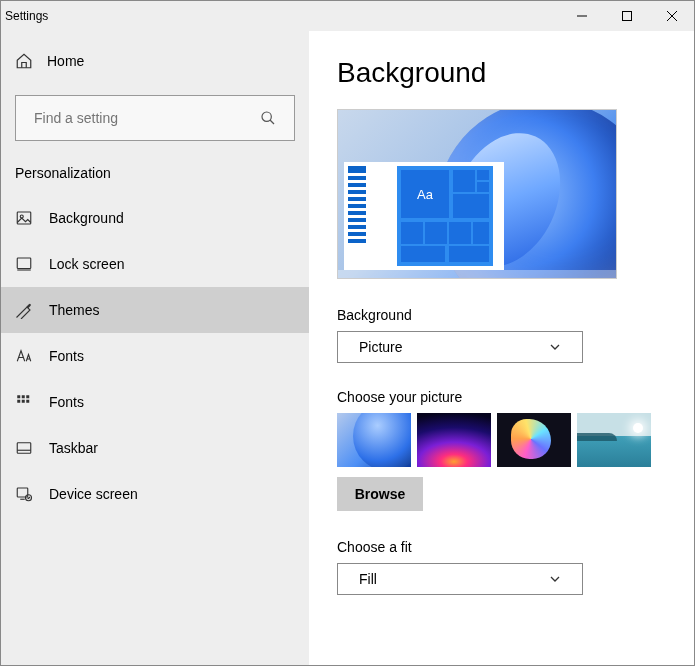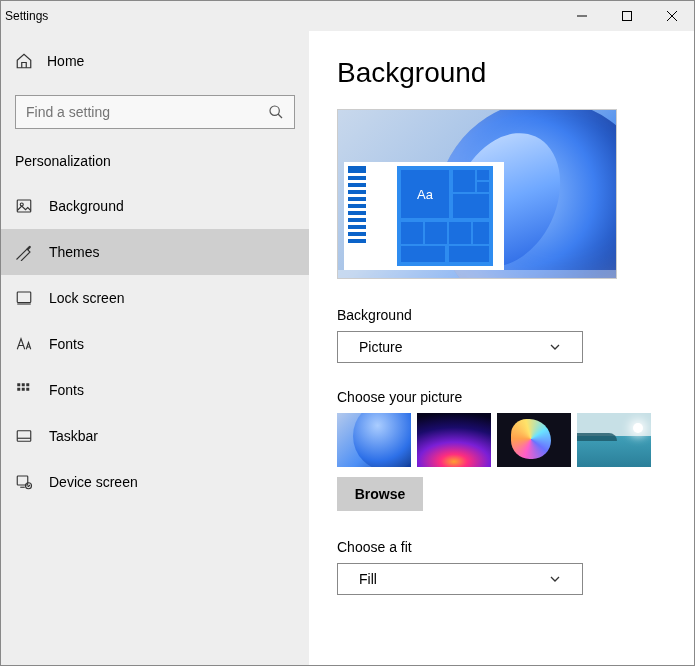--- a/index.html
+++ b/index.html
@@ -5,21 +5,21 @@
 * { margin: 0; padding: 0; box-sizing: border-box; font-family: "Segoe UI", Arial, sans-serif; }
 body { width: 695px; height: 666px; background: #fff; border: 1px solid #888; overflow: hidden; display: flex; flex-direction: column; }
 .titlebar { height: 30px; display: flex; align-items: center; padding-left: 4px; font-size: 12px; color: #000; background: #eee; }
 .titlebar .spacer { flex: 1; }
 .titlebar .wbtn { width: 45px; height: 30px; display: flex; align-items: center; justify-content: center; color: #000; }
 .titlebar .wbtn svg { width: 10px; height: 10px; }
 .content { flex: 1; display: flex; overflow: hidden; }
 .sidebar { width: 308px; background: #eee; display: flex; flex-direction: column; padding-top: 10px; }
 .home { display: flex; align-items: center; height: 40px; padding-left: 14px; gap: 14px; font-size: 14px; margin-bottom: 14px; }
 .home svg { width: 18px; height: 18px; }
-.search { margin: 0 14px 18px 14px; height: 34px; border: 1px solid #999; background: #f8f8f8; display: flex; align-items: center; padding: 0 10px; font-size: 14px; color: #666; }
+.search { margin: 0 14px 18px 14px; height: 46px; border: 1px solid #999; background: #f8f8f8; display: flex; align-items: center; padding: 0 18px; font-size: 14px; color: #666; }
 .search input { flex: 1; border: none; background: transparent; outline: none; font-size: 14px; }
 .search svg { width: 16px; height: 16px; }
 .cat { font-weight: 400; font-size: 14px; padding: 6px 14px 14px; }
 .navitem { display: flex; align-items: center; height: 46px; padding-left: 14px; gap: 16px; font-size: 14px; cursor: default; }
 .navitem.active { background: #cfcfcf; }
 .navitem svg { width: 18px; height: 18px; flex-shrink: 0; }
 .main { flex: 1; background: #fff; padding: 26px 30px 0 28px; overflow-y: auto; }
 h1 { font-size: 28px; font-weight: 400; margin-bottom: 20px; }
 .preview { width: 280px; height: 170px; border: 1px solid #ccc; margin-bottom: 28px; position: relative; overflow: hidden; background: linear-gradient(135deg, #c8d8ec 0%, #a8c4e8 40%, #4a8cf0 70%, #1a5ad0 100%); }
 
@@ -92,34 +92,34 @@
     <div class="cat">Personalization</div>
 
     <div class="navitem">
       <svg viewBox="0 0 24 24" fill="none" stroke="#333" stroke-width="1.5">
           <rect x="3" y="4" width="18" height="16" rx="1"></rect>
           <circle cx="9" cy="10" r="2"></circle>
           <path d="M3 18 L9 12 L14 17 L17 14 L21 18"></path>
         </svg>
       <span>Background</span>
     </div>
+    <div class="navitem">
+      <svg viewBox="0 0 24 24" fill="none" stroke="#333" stroke-width="1.5">
+          <rect x="3" y="4" width="18" height="14" rx="1"></rect>
+          <line x1="3" y1="20" x2="21" y2="20"></line>
+        </svg>
+      <span>Lock screen</span>
+    </div>
     <div class="navitem active">
       <svg viewBox="0 0 24 24" fill="none" stroke="#333" stroke-width="1.5">
           <path d="M4 20 L16 8 L20 12 L8 24"></path>
           <path d="M16 8 L19 5 C20 4 21 5 20 6 L17 9"></path>
           <path d="M4 20 L2 22"></path>
         </svg>
       <span>Themes</span>
-    </div>
-    <div class="navitem">
-      <svg viewBox="0 0 24 24" fill="none" stroke="#333" stroke-width="1.5">
-          <rect x="3" y="4" width="18" height="14" rx="1"></rect>
-          <line x1="3" y1="20" x2="21" y2="20"></line>
-        </svg>
-      <span>Lock screen</span>
     </div>
     <div class="navitem">
       <svg viewBox="0 0 24 24" fill="none" stroke="#333" stroke-width="1.5">
           <path d="M3 19 L8 5 L13 19 M5 14 H11"></path>
           <path d="M15 19 L18 10 L21 19 M16 16 H20"></path>
         </svg>
       <span>Fonts</span>
     </div>
     <div class="navitem">
       <svg viewBox="0 0 24 24" fill="#333">

